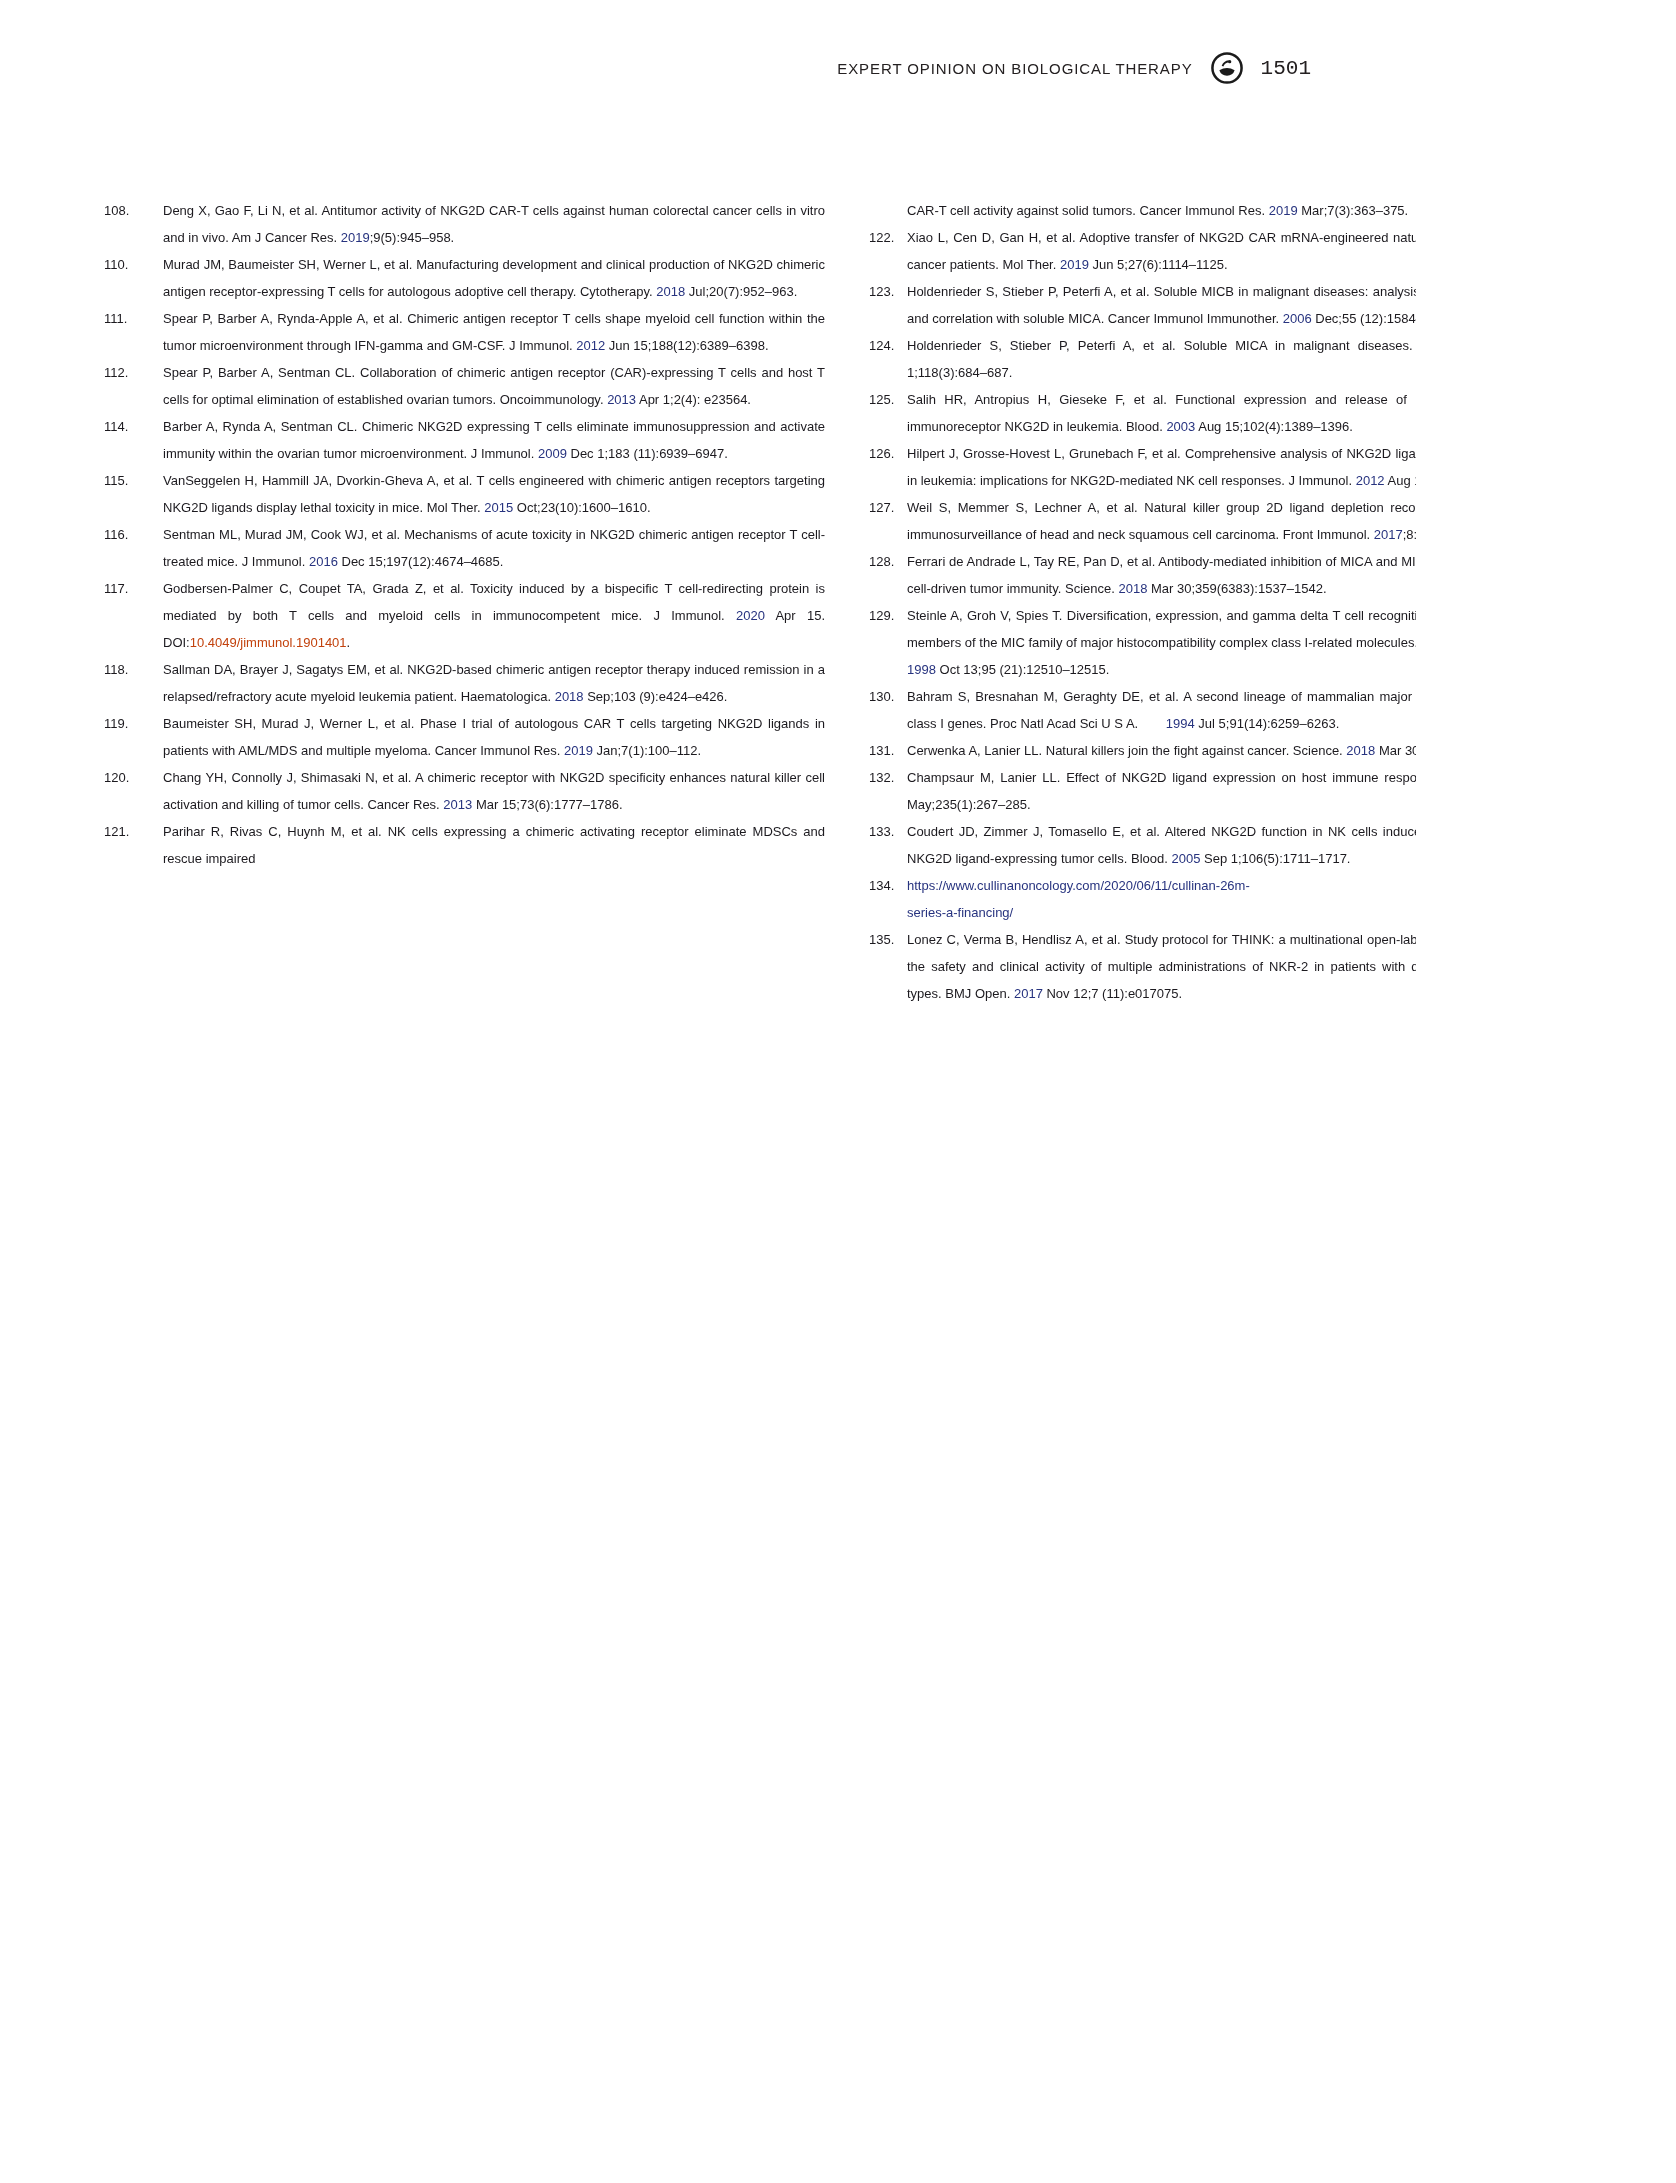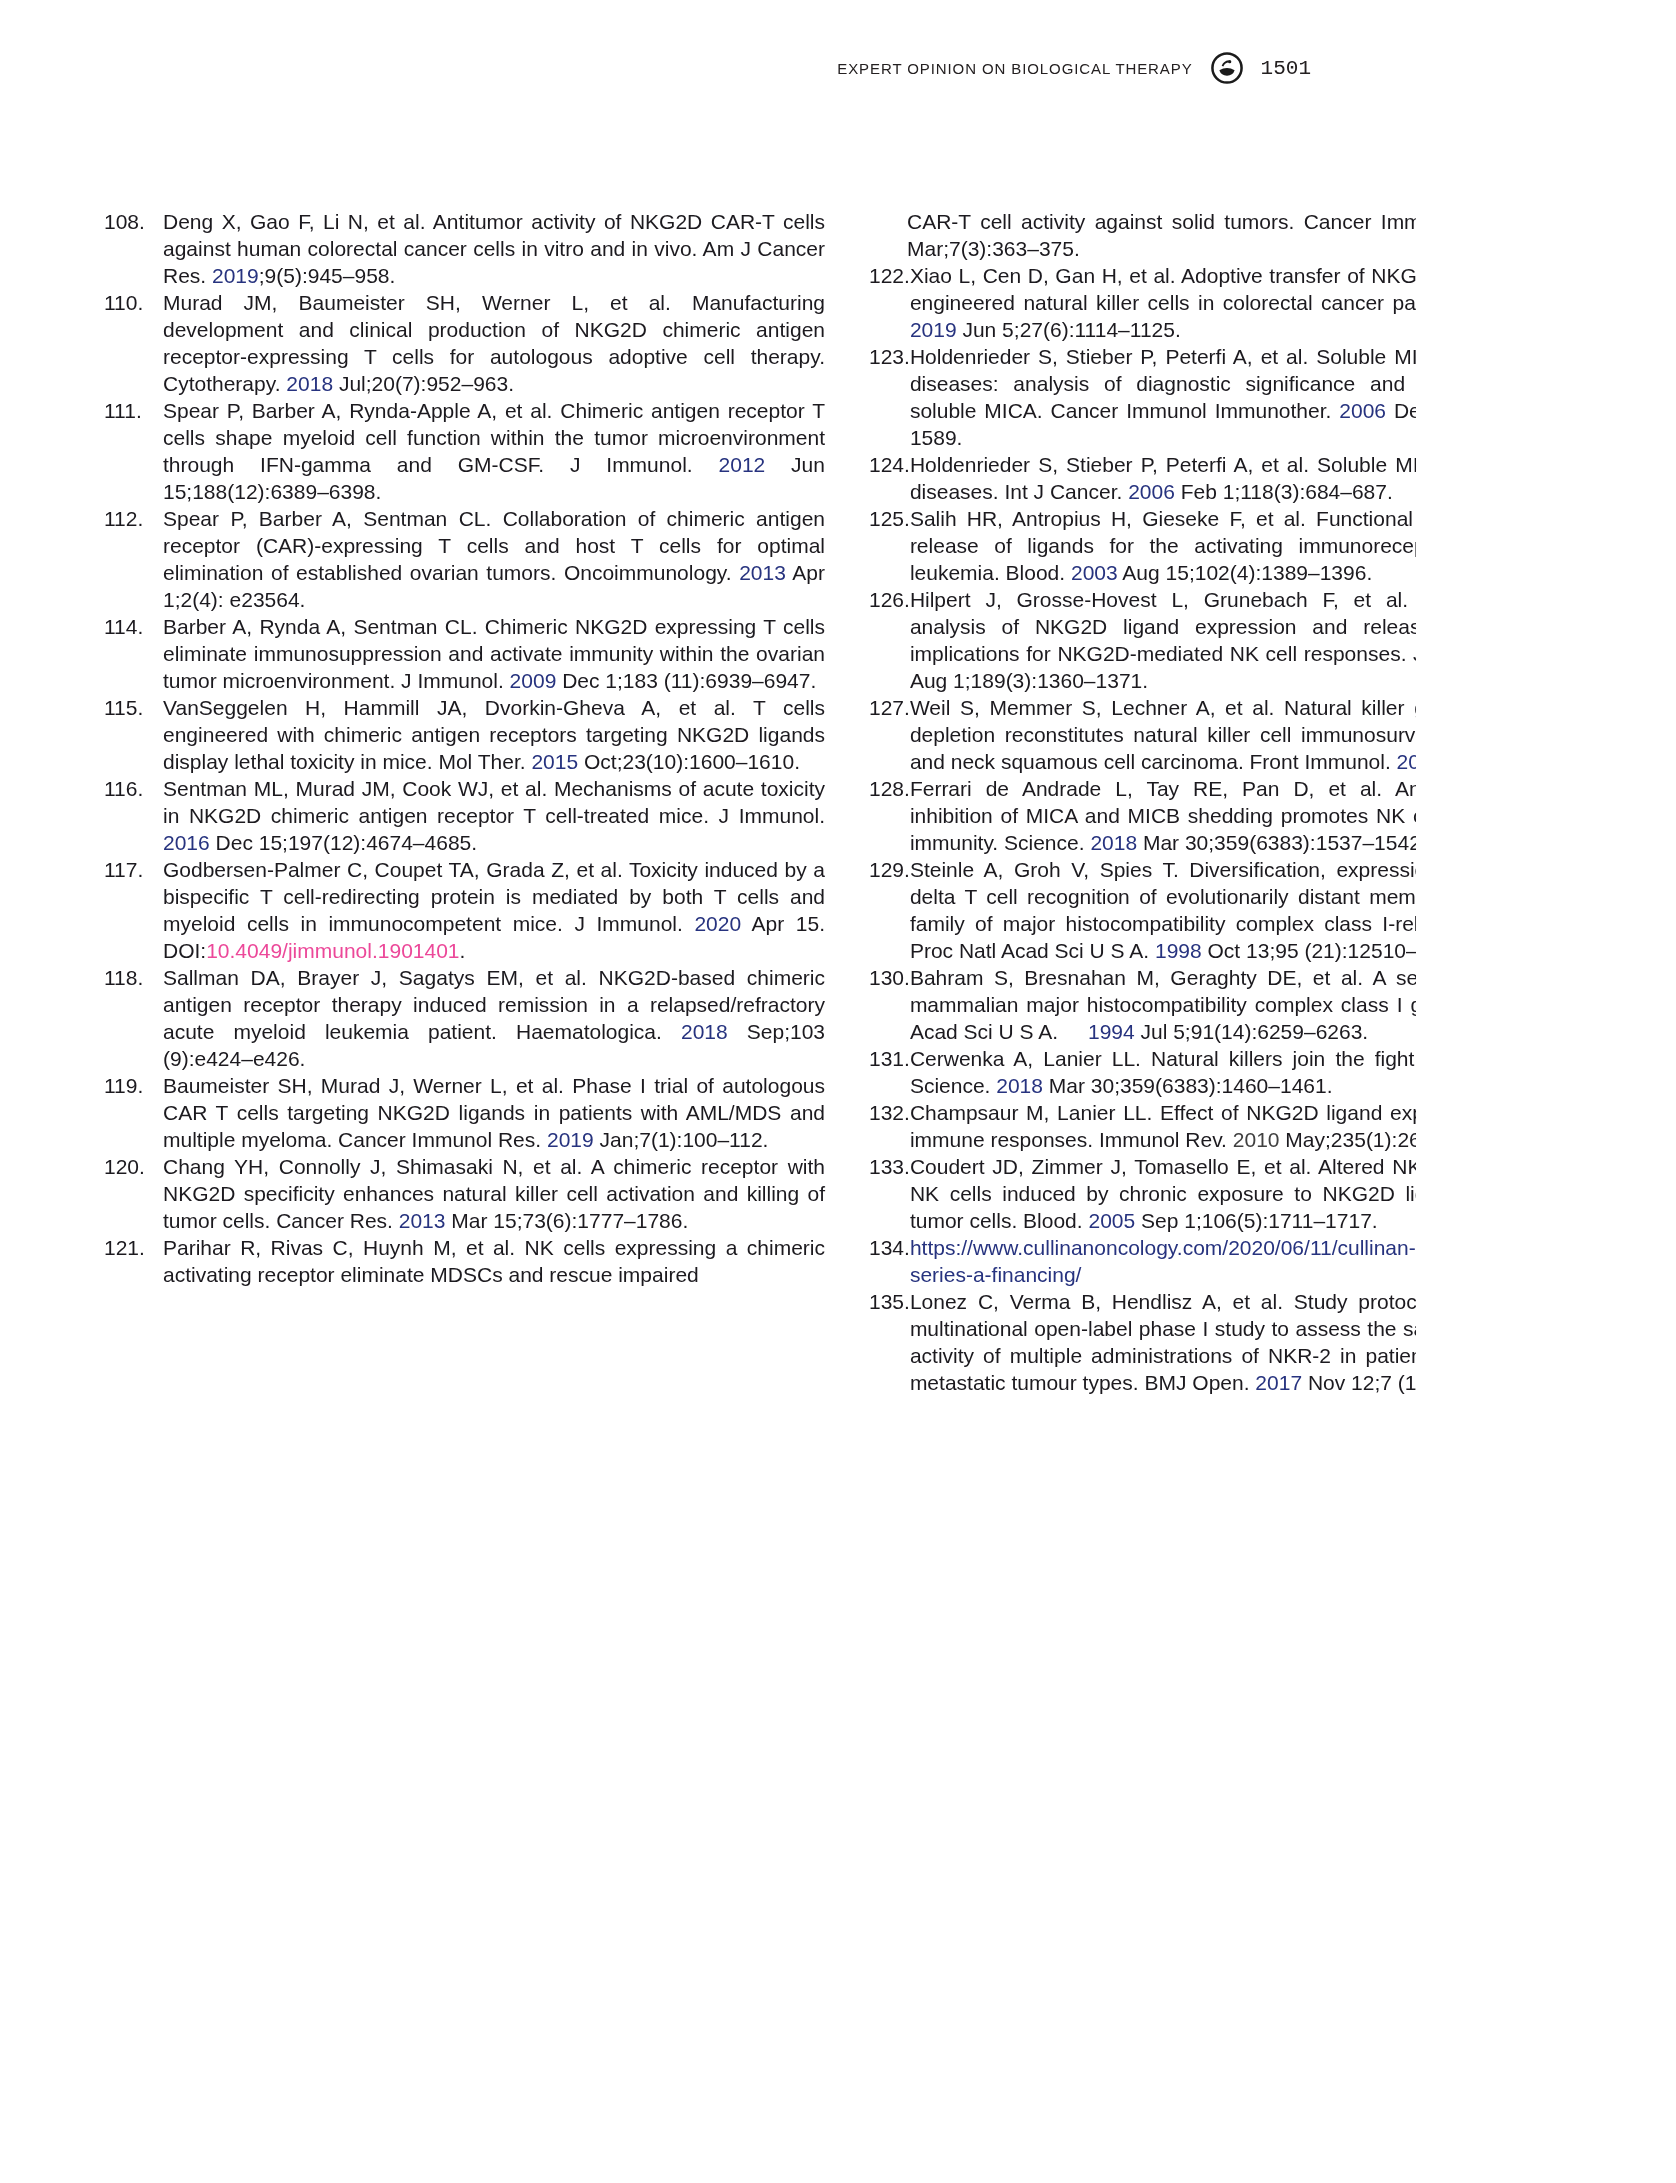--- a/index.html
+++ b/index.html
@@ -27,22 +27,22 @@
     white-space: nowrap;
   }
   .logo { display: flex; align-items: center; }
   .page-number {
     font-size: 21px;
     color: #242021;
     font-family: Liberation Mono, monospace;
   }
   .refs-col {
     position: absolute;
-    top: 208px;
-    font-size: 21px;
+    top: 197px;
+    font-size: 13px;
     line-height: 27px;
   }
   #col-left  { left: 104px; width: 721px; }
   #col-right { left: 869px; width: 701px; }
   .ref { display: flex; }
   #col-left  .ref-num { flex: 0 0 59px; }
   #col-right .ref-num { flex: 0 0 38px; }
   .ref-body { flex: 1; text-align: justify; }
   a.ref-link {
     text-decoration: none;
@@ -92,21 +92,21 @@
       <div class="ref">
         <span class="ref-num">115.</span>
         <span class="ref-body">VanSeggelen H, Hammill JA, Dvorkin-Gheva A, et al. T cells engineered with chimeric antigen receptors targeting NKG2D ligands display lethal toxicity in mice. Mol Ther. <a class="ref-link" style="color: rgb(39, 51, 127);">2015</a> Oct;23(10):1600–1610.</span>
       </div>
       <div class="ref">
         <span class="ref-num">116.</span>
         <span class="ref-body">Sentman ML, Murad JM, Cook WJ, et al. Mechanisms of acute toxicity in NKG2D chimeric antigen receptor T cell-treated mice. J Immunol. <a class="ref-link" style="color: rgb(39, 51, 127);">2016</a> Dec 15;197(12):4674–4685.</span>
       </div>
       <div class="ref">
         <span class="ref-num">117.</span>
-        <span class="ref-body">Godbersen-Palmer C, Coupet TA, Grada Z, et al. Toxicity induced by a bispecific T cell-redirecting protein is mediated by both T cells and myeloid cells in immunocompetent mice. J Immunol. <a class="ref-link" style="color: rgb(39, 51, 127);">2020</a> Apr 15. DOI:<a class="ref-link" style="color: #ec4899;">10.4049/jimmunol.1901401</a>.</span>
+        <span class="ref-body">Godbersen-Palmer C, Coupet TA, Grada Z, et al. Toxicity induced by a bispecific T cell-redirecting protein is mediated by both T cells and myeloid cells in immunocompetent mice. J Immunol. <a class="ref-link" style="color: rgb(39, 51, 127);">2020</a> Apr 15. DOI:<a class="ref-link" style="color: #c2410c;">10.4049/jimmunol.1901401</a>.</span>
       </div>
       <div class="ref">
         <span class="ref-num">118.</span>
         <span class="ref-body">Sallman DA, Brayer J, Sagatys EM, et al. NKG2D-based chimeric antigen receptor therapy induced remission in a relapsed/refractory acute myeloid leukemia patient. Haematologica. <a class="ref-link" style="color: rgb(39, 51, 127);">2018</a> Sep;103 (9):e424–e426.</span>
       </div>
       <div class="ref">
         <span class="ref-num">119.</span>
         <span class="ref-body">Baumeister SH, Murad J, Werner L, et al. Phase I trial of autologous CAR T cells targeting NKG2D ligands in patients with AML/MDS and multiple myeloma. Cancer Immunol Res. <a class="ref-link" style="color: rgb(39, 51, 127);">2019</a> Jan;7(1):100–112.</span>
       </div>
       <div class="ref">

